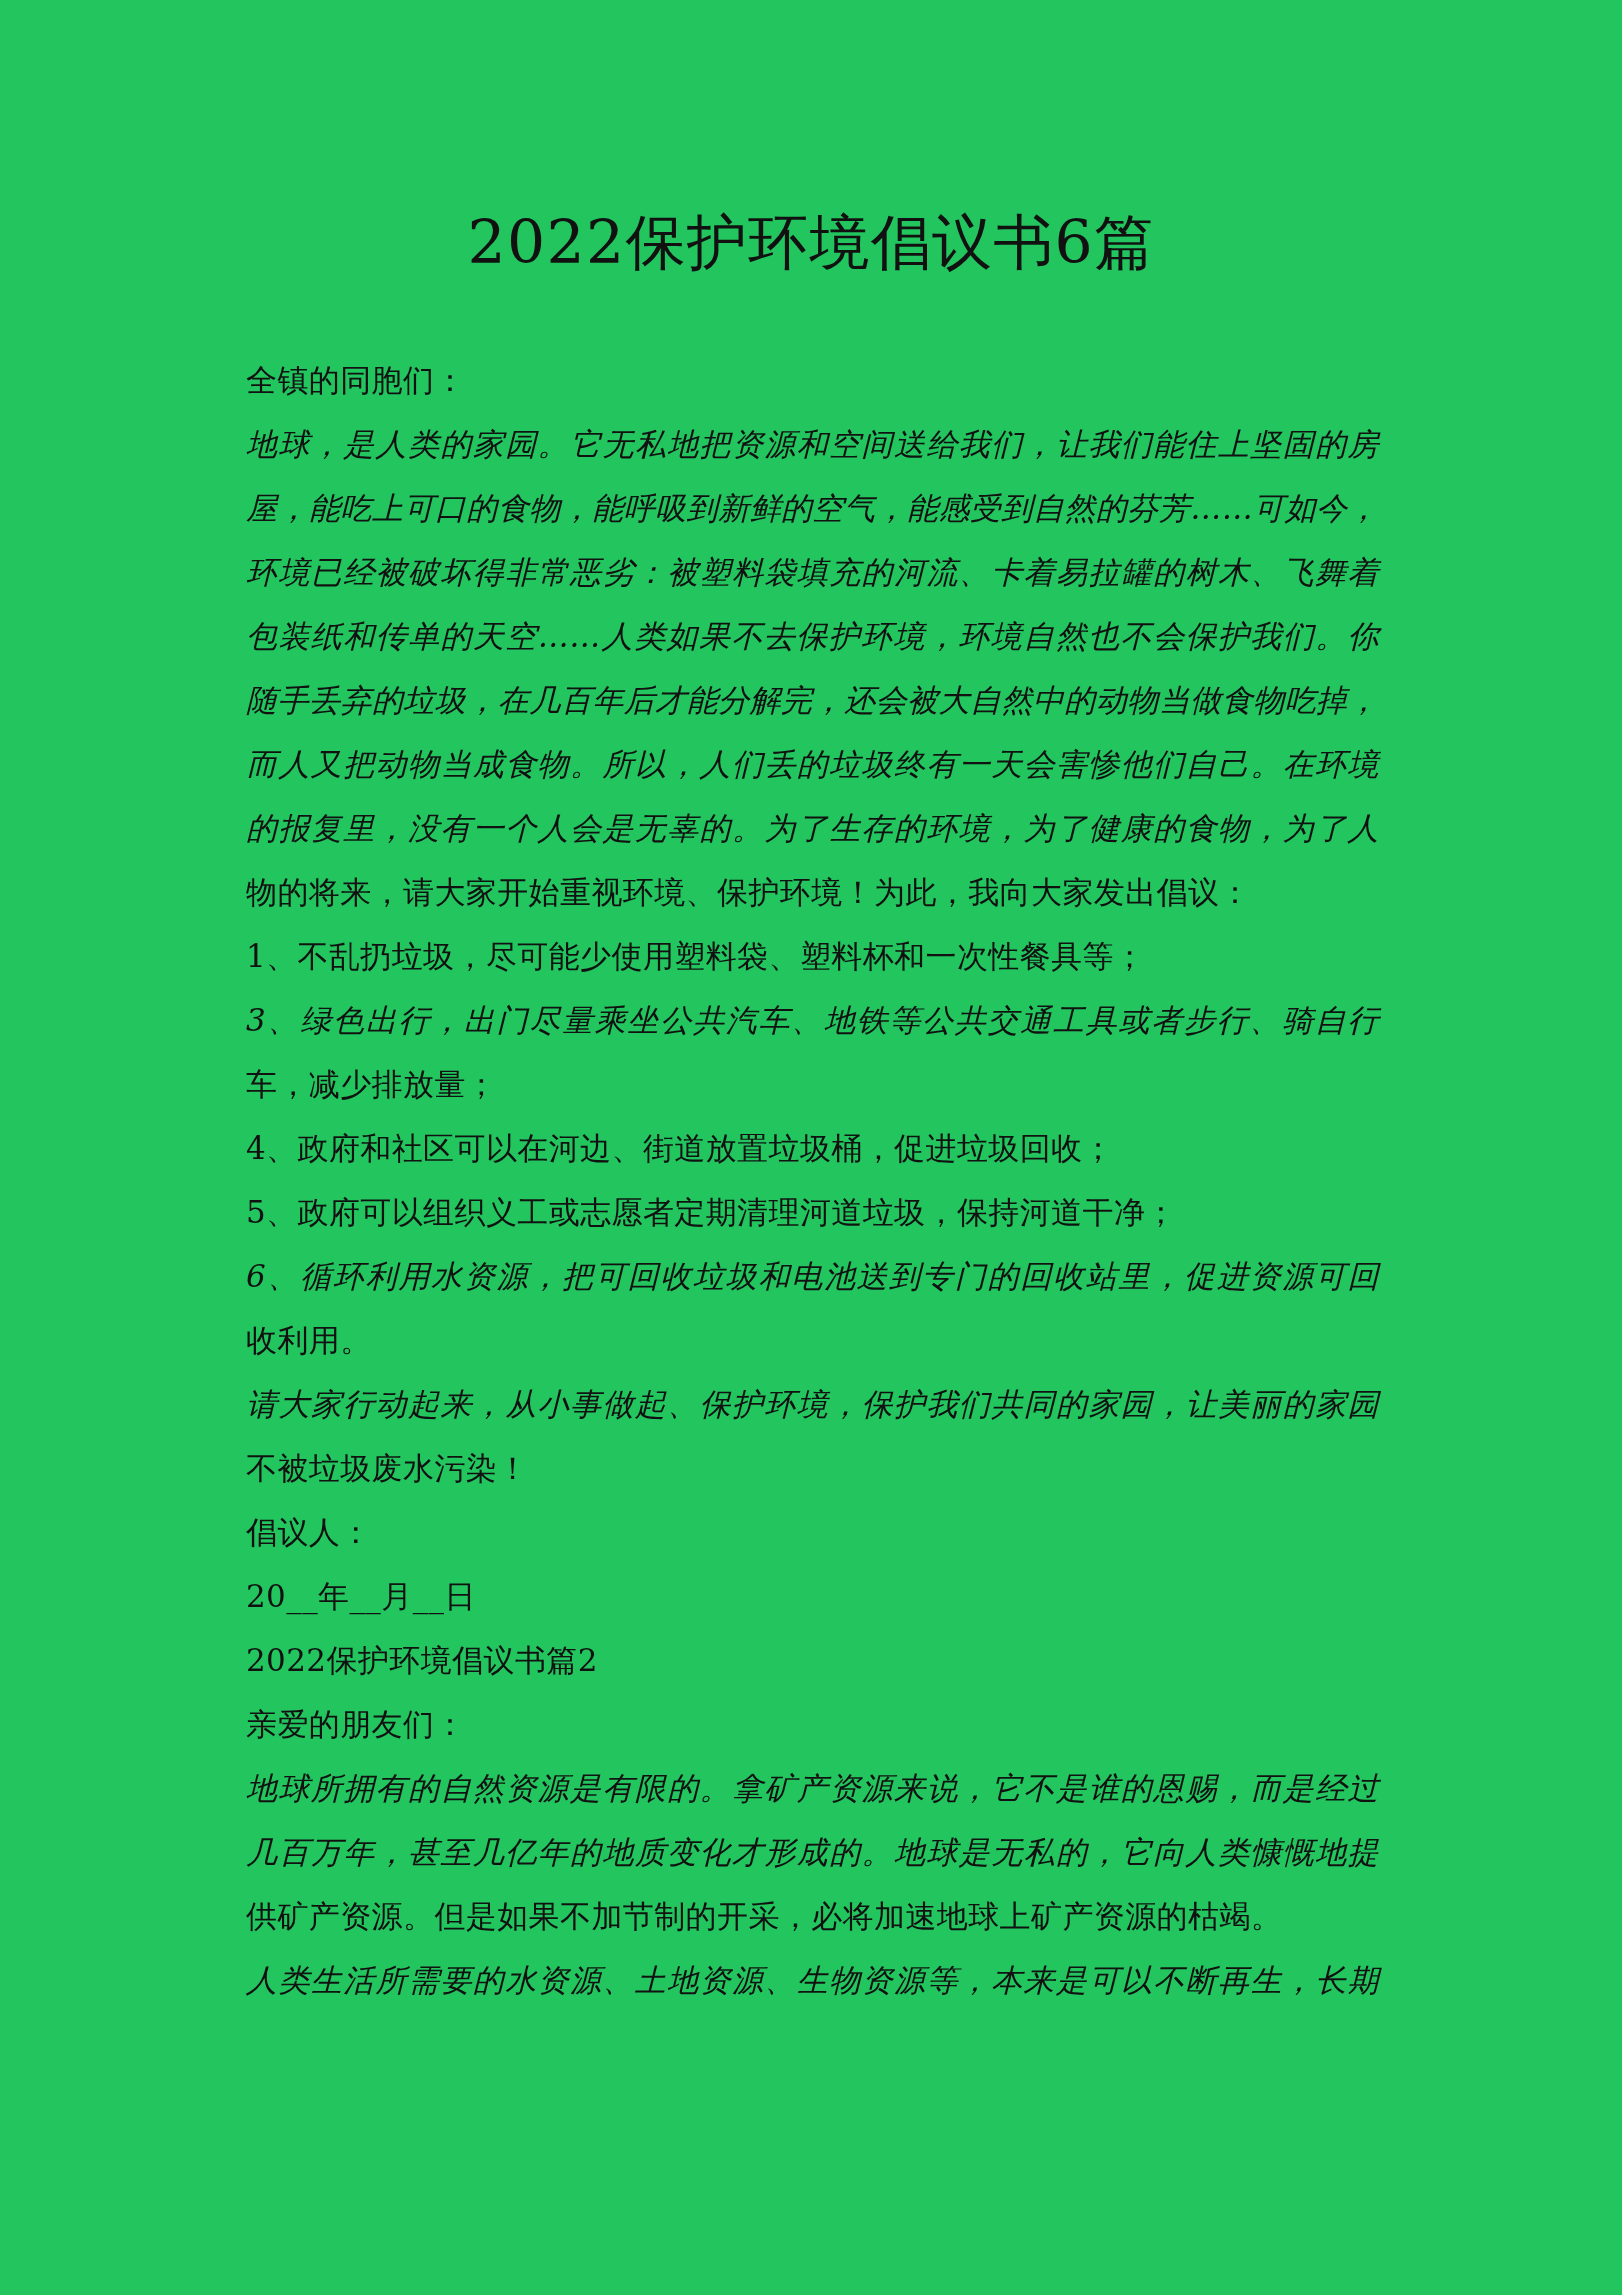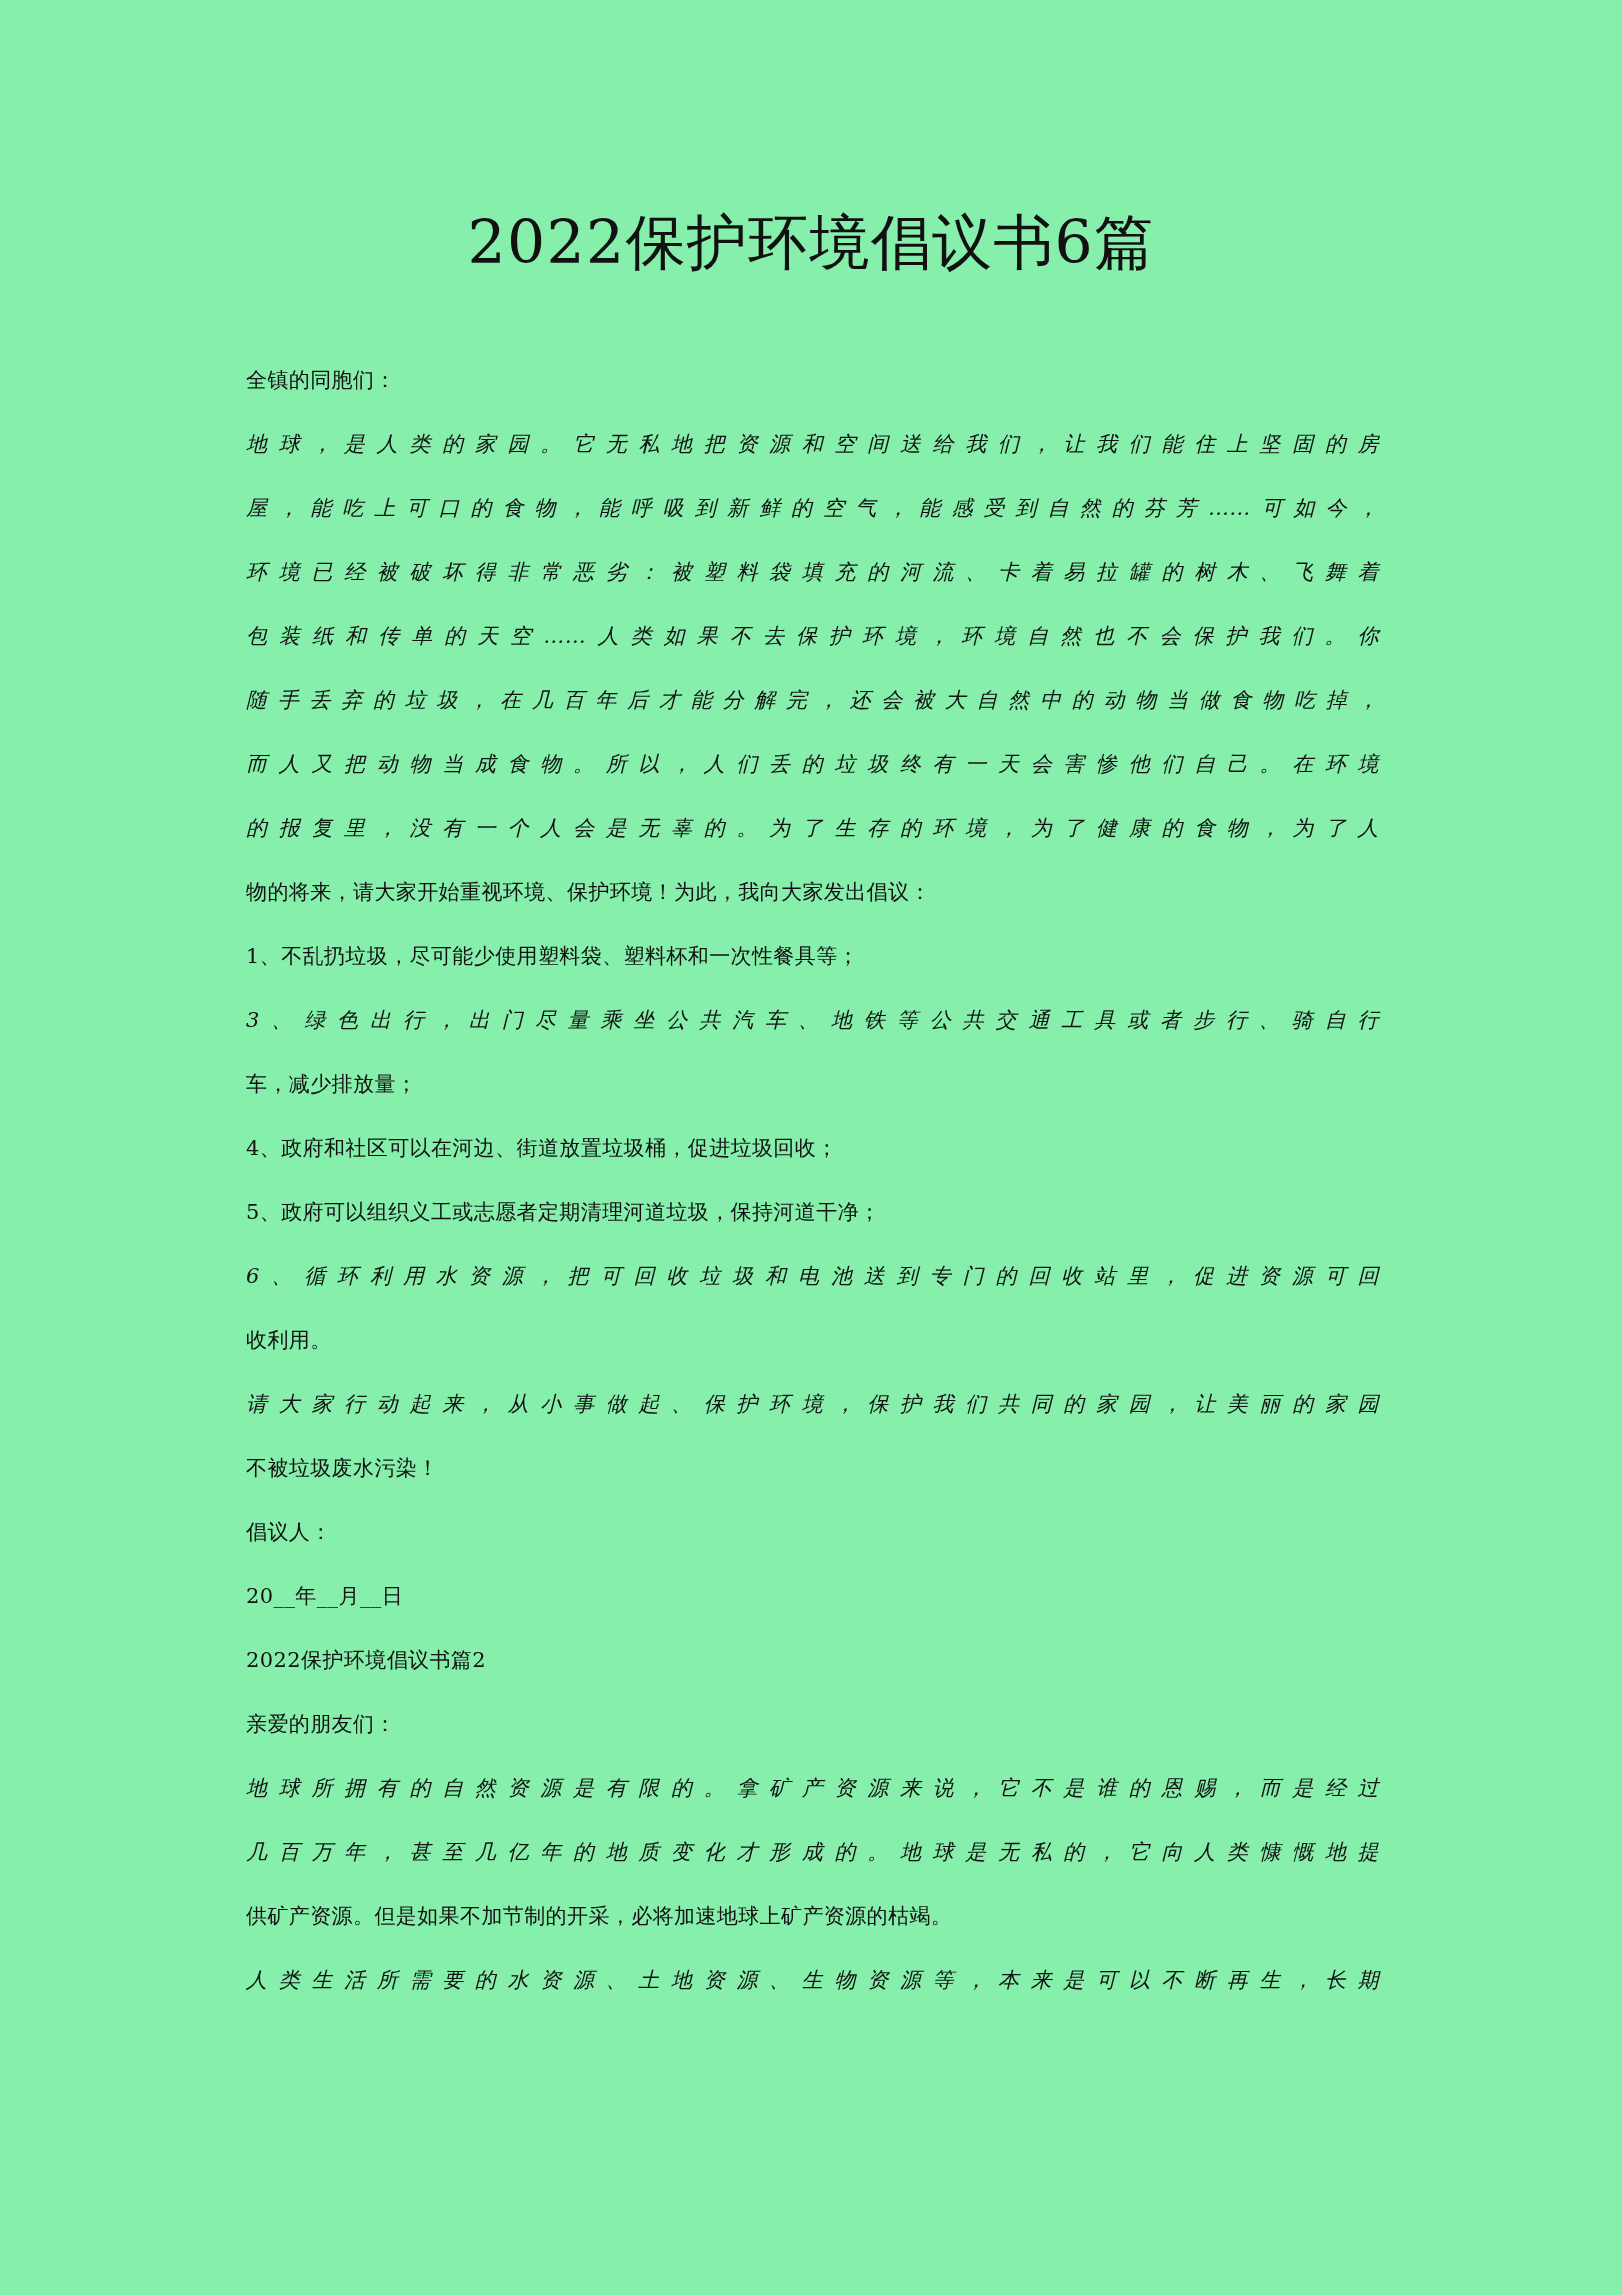--- a/index.html
+++ b/index.html
@@ -14,21 +14,21 @@
       overflow: hidden;
       color: #111111;
       font-family: "DejaVu Serif", "Liberation Serif", serif;
     }
     .page {
       position: absolute;
       left: 0;
       top: 0;
       width: 1623px;
       height: 2295px;
-      background: #86efac;
+      background: #22c55e;
     }
     .doc-title {
       position: absolute;
       left: 0;
       width: 1623px;
       top: 196px;
       text-align: center;
       font-size: 60px;
       line-height: 92px;
       letter-spacing: 1.3px;
@@ -38,21 +38,21 @@
     .body {
       position: absolute;
       left: 246px;
       top: 348px;
       width: 1133px;
     }
     .line {
       display: block;
       height: 64px;
       line-height: 64px;
-      font-size: 21px;
+      font-size: 31px;
       white-space: nowrap;
       letter-spacing: 0.4px;
     }
     .line.justify {
       text-align: justify;
       text-align-last: justify;
       font-style: italic;
     }
   </style>
 </head>

